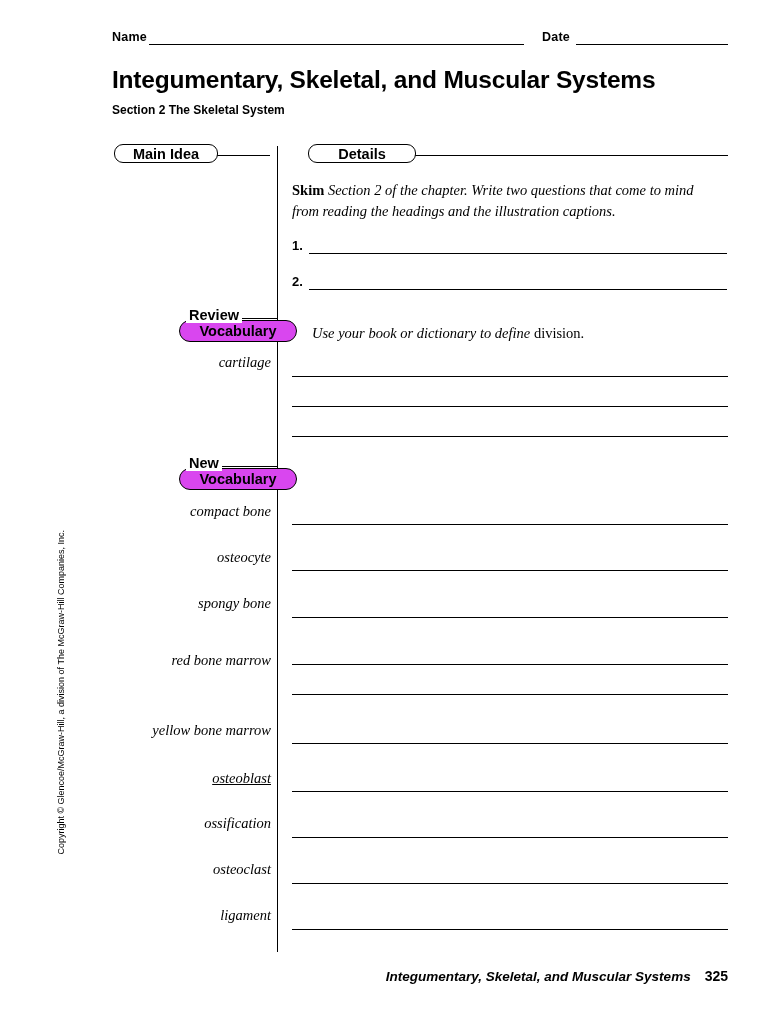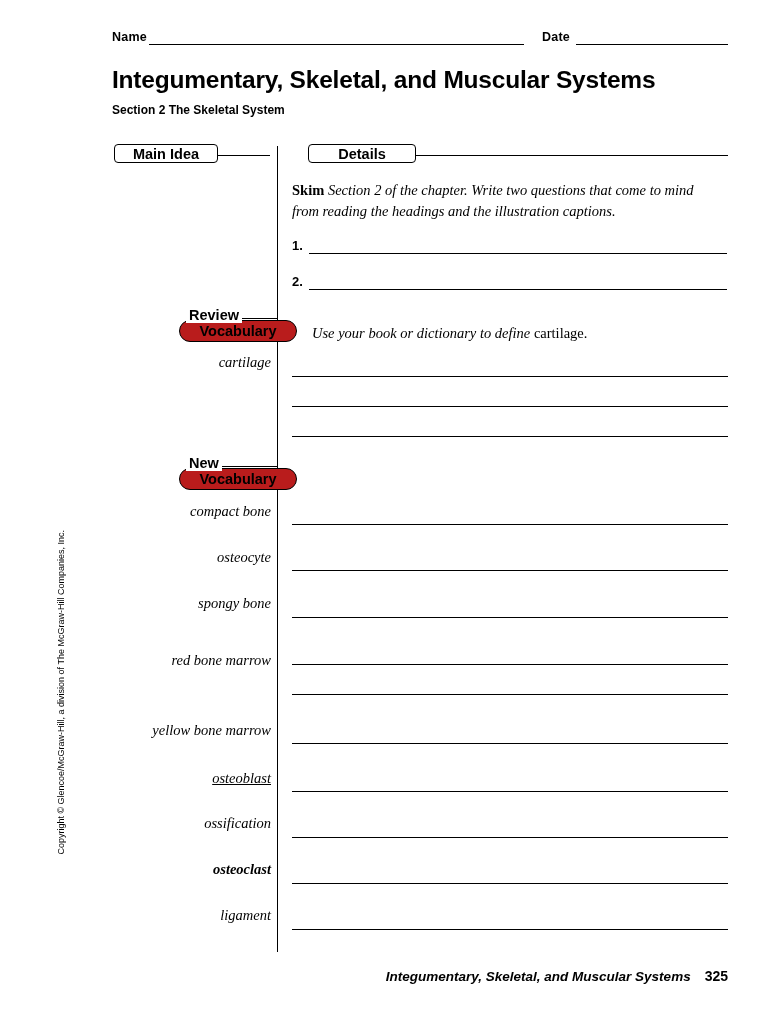--- a/index.html
+++ b/index.html
@@ -58,21 +58,21 @@
     font-family: "Liberation Sans", sans-serif;
     font-weight: bold;
     font-size: 12px;
   }
 
   
   .tab {
     position: absolute;
     height: 19px;
     border: 1.4px solid #000;
-    border-radius: 4px;
+    border-radius: 9px;
     background: #fff;
     font-family: "Liberation Sans", sans-serif;
     font-weight: bold;
     font-size: 14.5px;
     display: flex;
     align-items: center;
     justify-content: center;
     padding: 5px 10px;
     z-index: 3;
   }
@@ -127,21 +127,21 @@
   #q2 { left: 292px; top: 274px; width: 436px; }
   #q1 .rule, #q2 .rule { width: 418px; margin-left: 6px; }
 
   
   .vocab-badge {
     position: absolute;
     width: 118px;
     height: 22px;
     border: 1.4px solid #000;
     border-radius: 11px;
-    background: #b91c1c;
+    background: #d946ef;
     font-family: "Liberation Sans", sans-serif;
     font-weight: bold;
     font-size: 14.5px;
     display: flex;
     align-items: center;
     justify-content: center;
     z-index: 3;
   }
   .vocab-top {
     position: absolute;
@@ -264,21 +264,21 @@
   </div>
   <div class="numbered" id="q2">
     <span class="num">2.</span>
     <span class="rule"></span>
   </div>
 
   <div class="vocab-toprule" id="rule-review"></div>
   <div class="vocab-top" id="top-review">Review</div>
   <div class="vocab-badge" id="badge-review">Vocabulary</div>
   <div class="vocab-instr" id="instr-review">
-    <span>Use your book or dictionary to define </span><span class="plain">cartilage.</span>
+    <span>Use your book or dictionary to define </span><span class="plain">division.</span>
   </div>
 
   <div class="term" style="top:354px;">cartilage</div>
   <div class="answer-rule" style="top:376px;"></div>
   <div class="answer-rule" style="top:406px;"></div>
   <div class="answer-rule" style="top:436px;"></div>
 
   <div class="vocab-toprule" id="rule-new"></div>
   <div class="vocab-top" id="top-new">New</div>
   <div class="vocab-badge" id="badge-new">Vocabulary</div>
@@ -298,21 +298,21 @@
 
   <div class="term" style="top:722px;">yellow bone marrow</div>
   <div class="answer-rule" style="top:743px;"></div>
 
   <div class="term" style="top:770px;text-decoration:underline;">osteoblast</div>
   <div class="answer-rule" style="top:791px;"></div>
 
   <div class="term" style="top:815px;">ossification</div>
   <div class="answer-rule" style="top:837px;"></div>
 
-  <div class="term" style="top:861px;font-weight:bold;">osteoclast</div>
+  <div class="term" style="top:861px;">osteoclast</div>
   <div class="answer-rule" style="top:883px;"></div>
 
   <div class="term" style="top:907px;">ligament</div>
   <div class="answer-rule" style="top:929px;"></div>
 
   <div class="copyright">Copyright © Glencoe/McGraw-Hill, a division of The McGraw-Hill Companies, Inc.</div>
 
   <div class="footer">
     <span class="footer-title">Integumentary, Skeletal, and Muscular Systems</span>
     <span class="footer-page">325</span>

